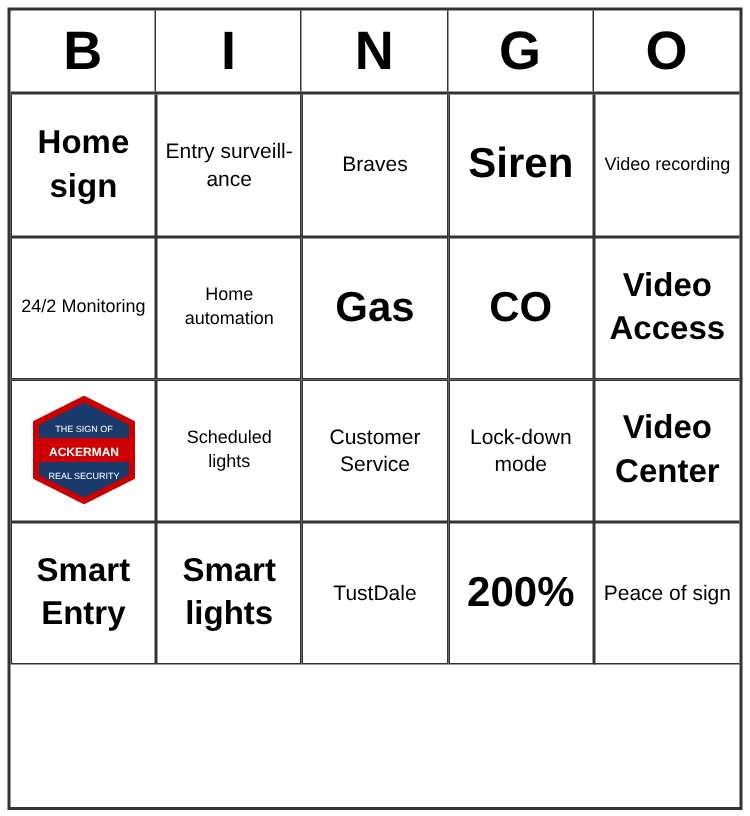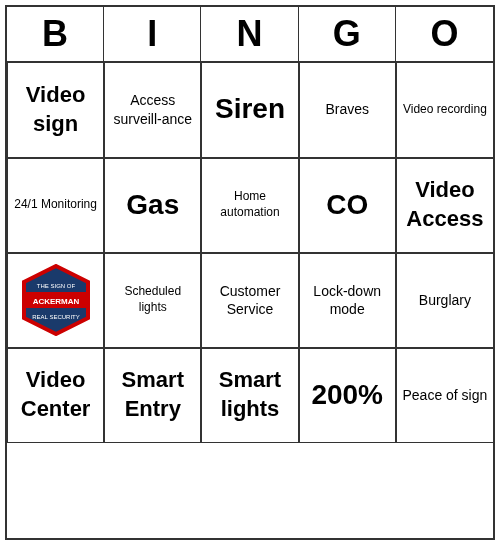--- a/index.html
+++ b/index.html
@@ -76,42 +76,42 @@
 <div class="bingo-card">
   <div class="bingo-header">
   <div class="bingo-header-cell">B</div>
       <div class="bingo-header-cell">I</div>
       <div class="bingo-header-cell">N</div>
       <div class="bingo-header-cell">G</div>
       <div class="bingo-header-cell">O</div>
     </div>
   <div class="bingo-grid">
   <div class="bingo-cell">
-        <span class="cell-text large">Video sign</span>
+        <span class="cell-text large">Home sign</span>
       </div>
       <div class="bingo-cell">
-        <span class="cell-text">Access surveill-ance</span>
+        <span class="cell-text">Entry surveill-ance</span>
+      </div>
+      <div class="bingo-cell">
+        <span class="cell-text">Braves</span>
       </div>
       <div class="bingo-cell">
         <span class="cell-text xlarge">Siren</span>
       </div>
       <div class="bingo-cell">
-        <span class="cell-text">Braves</span>
-      </div>
-      <div class="bingo-cell">
         <span class="cell-text small">Video recording</span>
       </div>
       <div class="bingo-cell">
-        <span class="cell-text small">24/1 Monitoring</span>
+        <span class="cell-text small">24/2 Monitoring</span>
+      </div>
+      <div class="bingo-cell">
+        <span class="cell-text small">Home automation</span>
       </div>
       <div class="bingo-cell">
         <span class="cell-text xlarge">Gas</span>
-      </div>
-      <div class="bingo-cell">
-        <span class="cell-text small">Home automation</span>
       </div>
       <div class="bingo-cell">
         <span class="cell-text xlarge">CO</span>
       </div>
       <div class="bingo-cell">
         <span class="cell-text large">Video Access</span>
       </div>
       <div class="bingo-cell">
         <div class="ackerman-logo">
           <svg width="72" height="72" viewBox="0 0 72 72">
@@ -132,30 +132,30 @@
       <div class="bingo-cell">
         <span class="cell-text small">Scheduled lights</span>
       </div>
       <div class="bingo-cell">
         <span class="cell-text">Customer Service</span>
       </div>
       <div class="bingo-cell">
         <span class="cell-text">Lock-down mode</span>
       </div>
       <div class="bingo-cell">
-        <span class="cell-text">Burglary</span>
-      </div>
-      <div class="bingo-cell">
         <span class="cell-text large">Video Center</span>
       </div>
       <div class="bingo-cell">
         <span class="cell-text large">Smart Entry</span>
       </div>
       <div class="bingo-cell">
         <span class="cell-text large">Smart lights</span>
+      </div>
+      <div class="bingo-cell">
+        <span class="cell-text">TustDale</span>
       </div>
       <div class="bingo-cell">
         <span class="cell-text xlarge">200%</span>
       </div>
       <div class="bingo-cell">
         <span class="cell-text">Peace of sign</span>
       </div>
     </div>
 </div>
 

